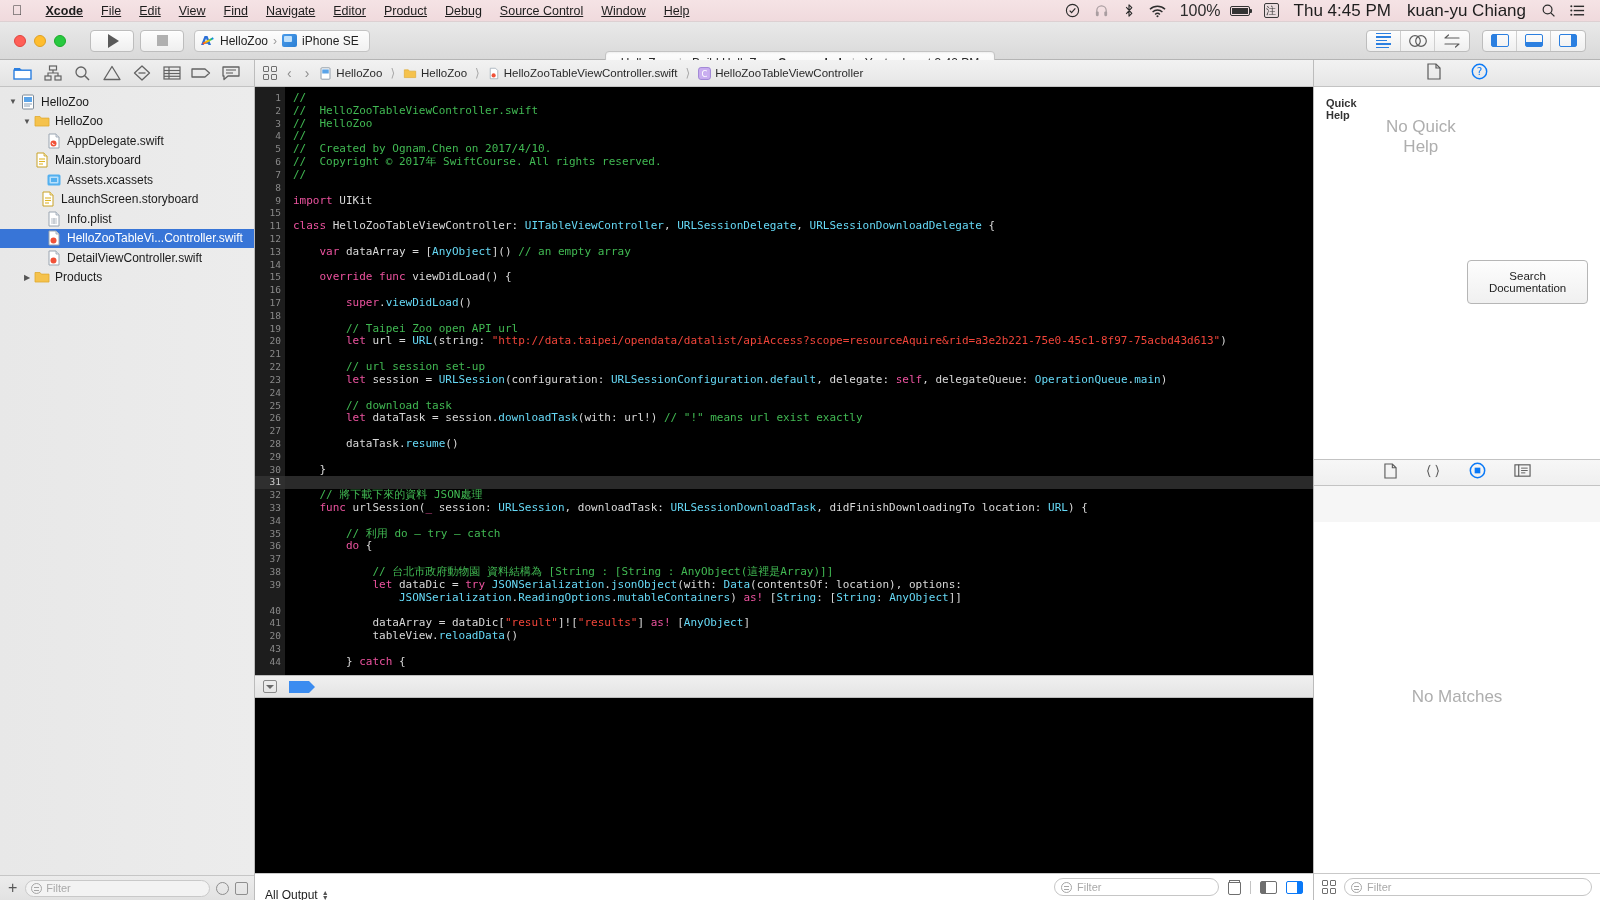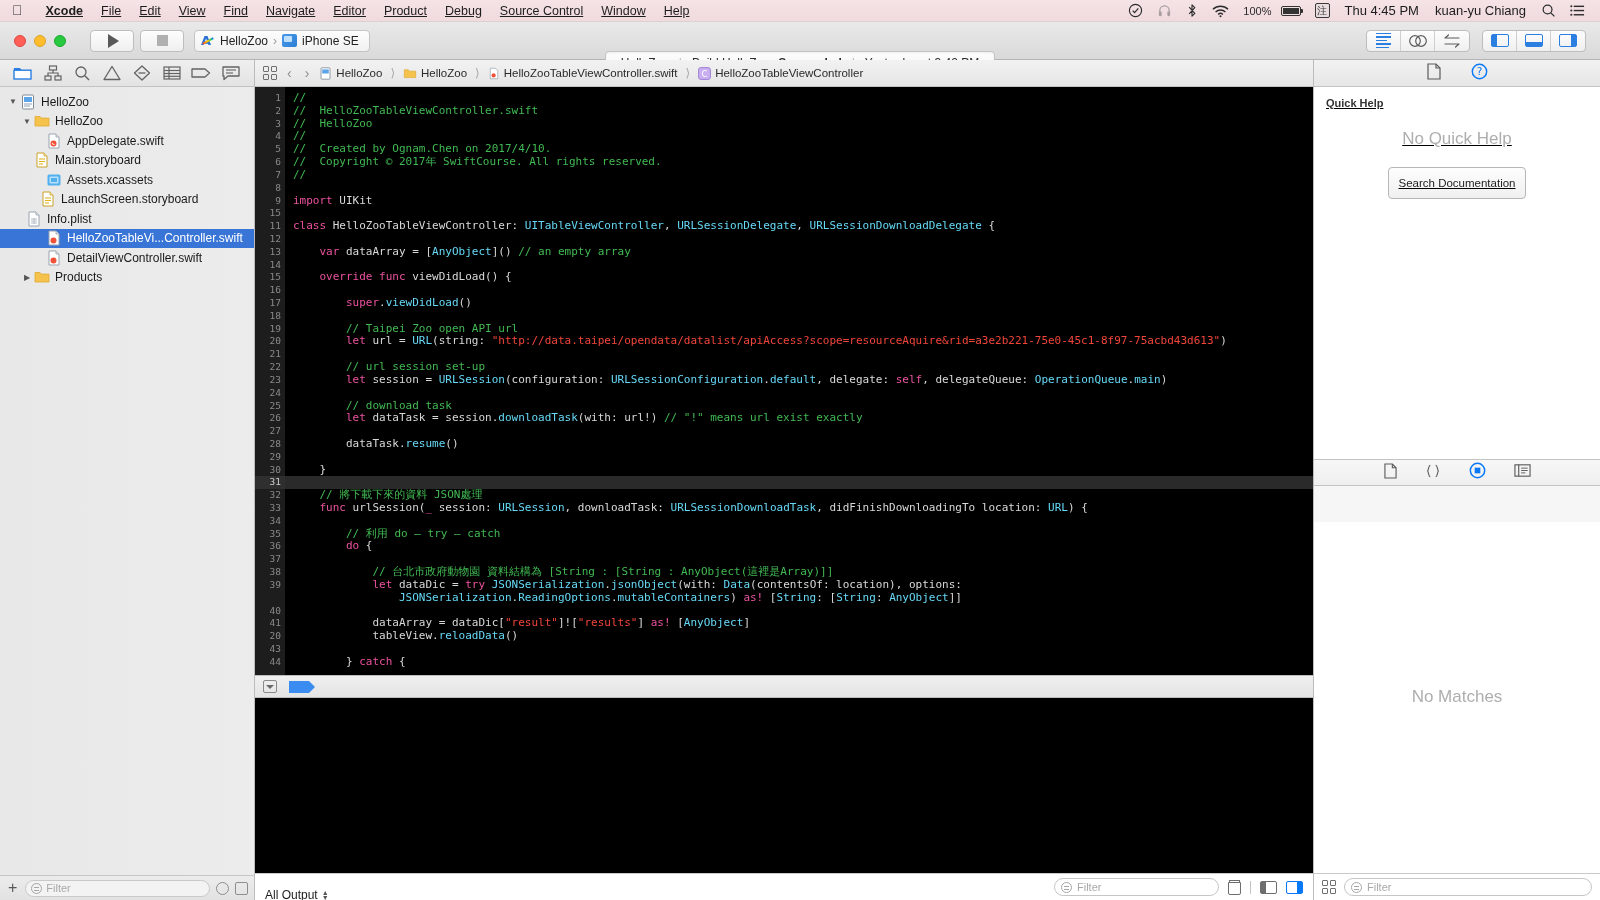--- a/index.html
+++ b/index.html
@@ -17,22 +17,22 @@
     background: linear-gradient(to bottom, #f5e3e5 0%, #f0dadd 100%);
     display:flex; align-items:center;
     border-bottom:1px solid #ddd0d2;
     z-index: 50;
   }
   .menubar .apple { padding:0 14px 0 12px; font-size:14px; color:#333; line-height:1; position:relative; top:-1px;}
   .menu-item { padding:0 9px; font-size:12.5px; color:#1d1d1d; white-space:nowrap; cursor:default;text-decoration:underline;}
   .menu-item.bold { font-weight:bold; }
   .menubar-right { margin-left:auto; display:flex; align-items:center; padding-right:8px; }
   .mb-icon { padding:0 7px; font-size:12.5px; color:#2c2c2c; display:flex; align-items:center; }
-  .mb-text { padding:0 8px; font-size:13px; color:#1d1d1d; white-space:nowrap;}
-  .battpct { font-size:11px; padding-right:2px;}
+  .mb-text { padding:0 8px; font-size:17px; color:#1d1d1d; white-space:nowrap;}
+  .battpct { font-size:16px; padding-right:2px;}
   .batt {
     width:20px; height:10px; border:1px solid #333; border-radius:2px; position:relative; display:inline-block;
   }
   .batt:after{content:"";position:absolute;right:-3px;top:2.5px;width:2px;height:4px;background:#333;border-radius:0 1px 1px 0;}
   .batt i{position:absolute;left:1px;top:1px;bottom:1px;width:16px;background:#333;}
   .ime-box{width:15px;height:15px;border:1px solid #3a3a3a;border-radius:2px;display:flex;align-items:center;justify-content:center;font-size:10px;color:#3a3a3a;background:#e9dcde;}
 
   
   .toolbar {
     position:absolute; top:22px; left:0; width:1600px; height:38px;
@@ -186,21 +186,21 @@
   .vsep{width:1px;height:13px;background:#c4c4c4;}
   .toggle-pane{width:17px;height:13px;border:1.5px solid #6e6e6e;border-radius:2px;position:relative;}
   .toggle-pane.l:after{content:"";position:absolute;left:0;top:0;bottom:0;width:5px;background:#6e6e6e;}
   .toggle-pane.r{border-color:#0a79f7;}
   .toggle-pane.r:after{content:"";position:absolute;right:0;top:0;bottom:0;width:5px;background:#0a79f7;}
 
   
   .inspector{width:287px;border-left:1px solid #bcbcbc;display:flex;flex-direction:column;background:#f6f6f6;}
   .insp-tabs{height:27px;background:linear-gradient(to bottom,#f2f2f2,#e6e6e6);border-bottom:1px solid #c3c3c3;
              display:flex;align-items:center;justify-content:center;gap:30px;}
-  .insp-body{flex:1;background:#fff;padding:10px 12px;display:flex;flex-direction:column;text-decoration:underline;}
+  .insp-body{flex:1;background:#fff;padding:10px 12px;display:flex;}
   .qh-title{font-size:11px;font-weight:bold;color:#333;}
   .qh-none{font-size:17px;color:#aeaeae;text-align:center;margin-top:20px;}
   .searchdoc{align-self:center;margin-top:18px;font-size:11.5px;padding:9px 10px;border:1px solid #b6b6b6;border-radius:4px;
              background:linear-gradient(to bottom,#fdfdfd,#f0f0f0);color:#222;}
   .lib-tabs{height:27px;background:linear-gradient(to bottom,#f7f7f7,#efefef);border-top:1px solid #c3c3c3;border-bottom:1px solid #c3c3c3;
             display:flex;align-items:center;justify-content:center;gap:28px;}
   .lib-body{flex:1;background:#fff;display:flex;align-items:center;justify-content:center;margin-top:36px;}
   .nomatch{font-size:17px;color:#aeaeae;}
   .lib-filter{height:27px;background:#fff;border-top:1px solid #c9c9c9;display:flex;align-items:center;padding:0 8px;gap:8px;}
 
@@ -491,21 +491,21 @@
               <g stroke="#e0b528" stroke-width="1.1">
                 <line x1="5" y1="7" x2="11" y2="7"></line>
                 <line x1="5" y1="9.5" x2="11" y2="9.5"></line>
                 <line x1="5" y1="12" x2="9" y2="12"></line>
               </g>
             </svg>
         </span>
         <span>LaunchScreen.storyboard</span>
       </div>
 
-      <div class="row" style="padding-left:26px">
+      <div class="row" style="padding-left:46px">
         <span class="fico">
           <svg class="icosvg" width="16" height="16" viewBox="0 0 16 16">
               <path d="M3 1h7l3 3v11H3z" fill="#fff" stroke="#9aa5b1" stroke-width="1"></path>
               <path d="M10 1v3h3" fill="#dfe4e9" stroke="#9aa5b1" stroke-width=".8"></path>
               <g stroke="#b0b8c1" stroke-width=".9">
                 <line x1="5" y1="8" x2="11" y2="8"></line>
                 <line x1="5" y1="10" x2="11" y2="10"></line>
                 <line x1="5" y1="12" x2="11" y2="12"></line>
                 <line x1="8" y1="7" x2="8" y2="13"></line>
               </g>

